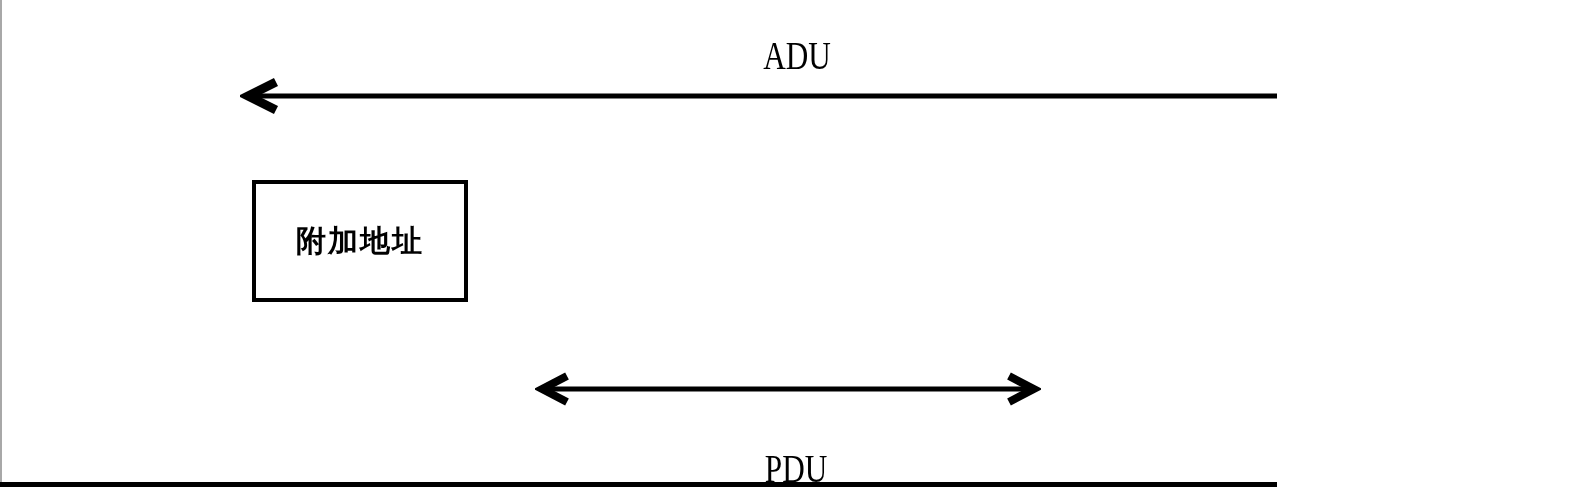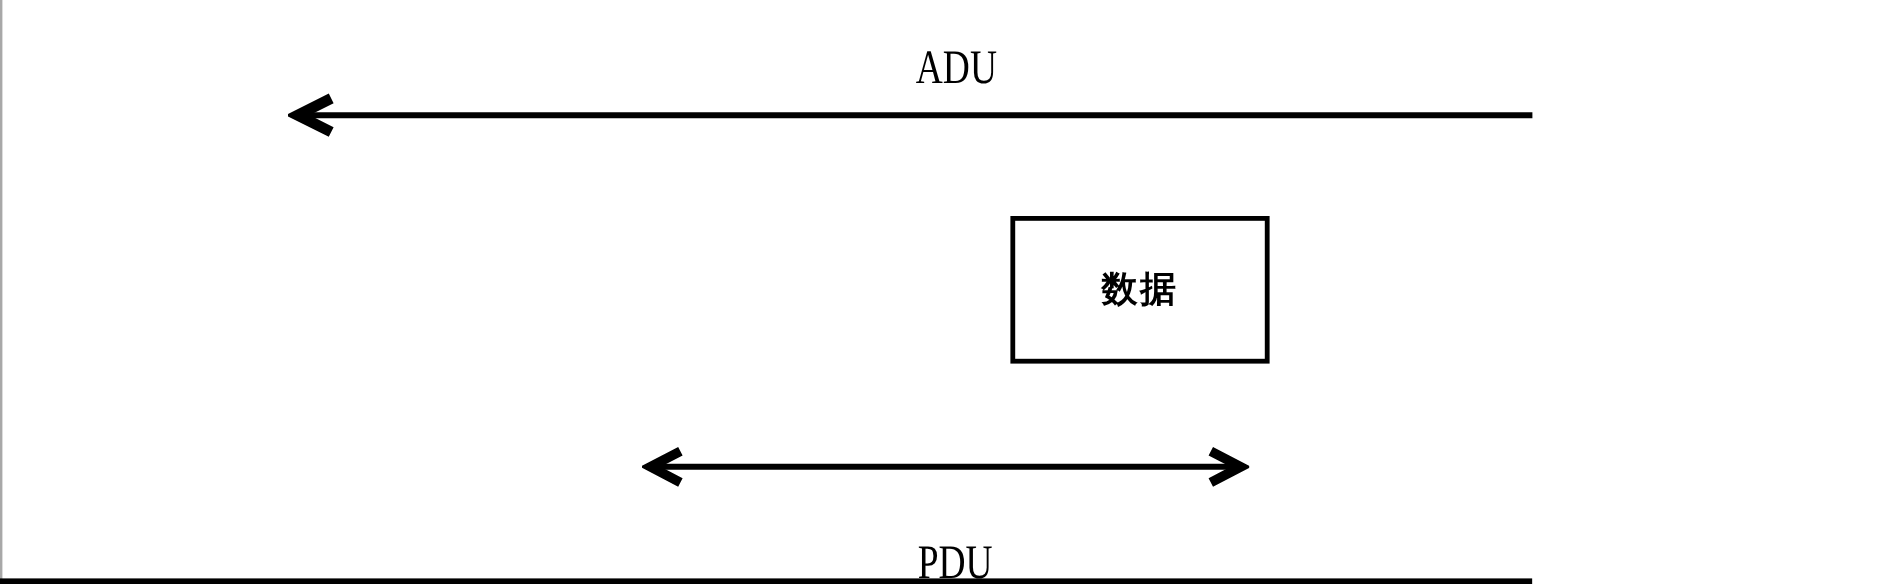--- a/index.html
+++ b/index.html
@@ -67,25 +67,25 @@
   <div class="span-label label-adu">ADU</div>
 
   <div class="arrow" style="left:240px;top:77px;">
     <svg width="1090" height="38" viewBox="0 0 1090 38">
       <line x1="10" y1="19" x2="1080" y2="19" stroke="#000000" stroke-width="5"></line>
       <path d="M36,5 L8,19 L36,33" fill="none" stroke="#000000" stroke-width="9"></path>
       <path d="M1054,5 L1082,19 L1054,33" fill="none" stroke="#000000" stroke-width="9"></path>
     </svg>
   </div>
 
+  <div class="field-box box-1">
+    <span class="field-label">附加地址</span>
+  </div>
 
 
-  <div class="field-box box-3">
-    <span class="field-label">数据</span>
-  </div>
 
 
   <div class="arrow" style="left:535px;top:372px;">
     <svg width="506" height="34" viewBox="0 0 506 34">
       <line x1="9" y1="17" x2="498" y2="17" stroke="#000000" stroke-width="5"></line>
       <path d="M32,4 L7,17 L32,30" fill="none" stroke="#000000" stroke-width="8"></path>
       <path d="M474,4 L499,17 L474,30" fill="none" stroke="#000000" stroke-width="8"></path>
     </svg>
   </div>
 

